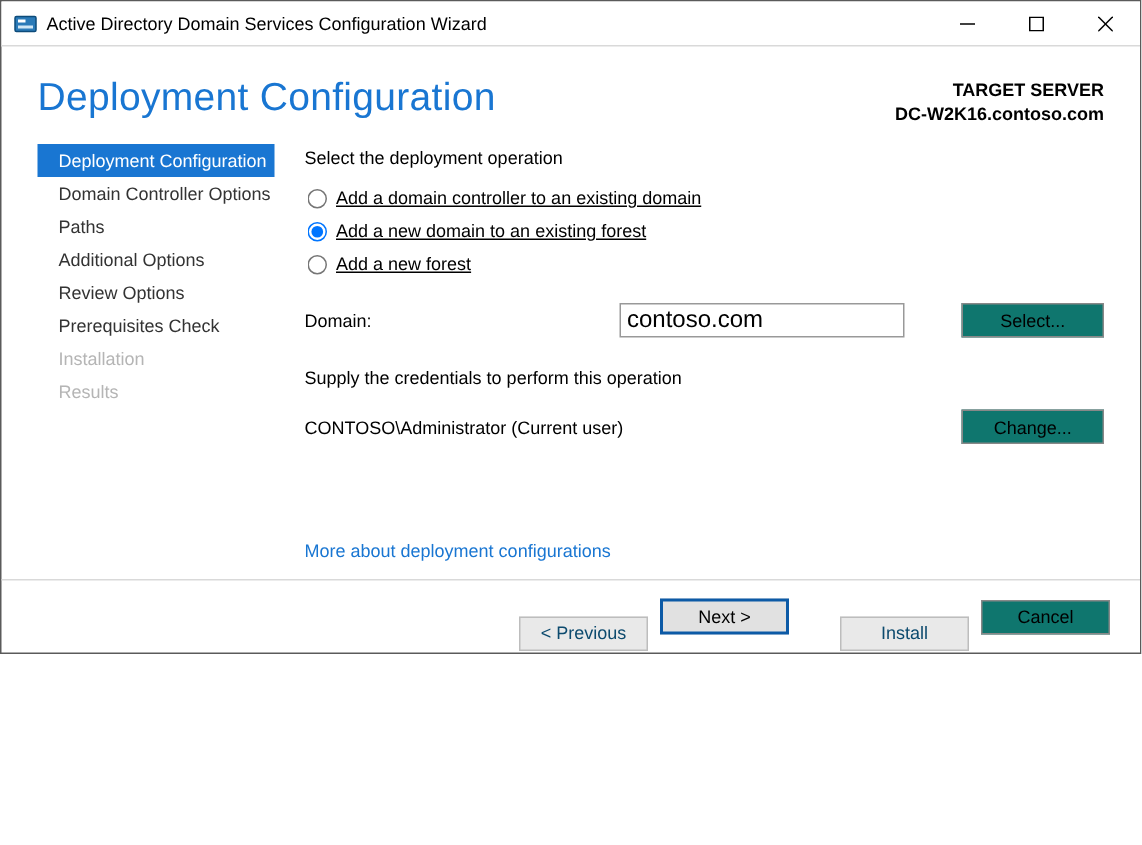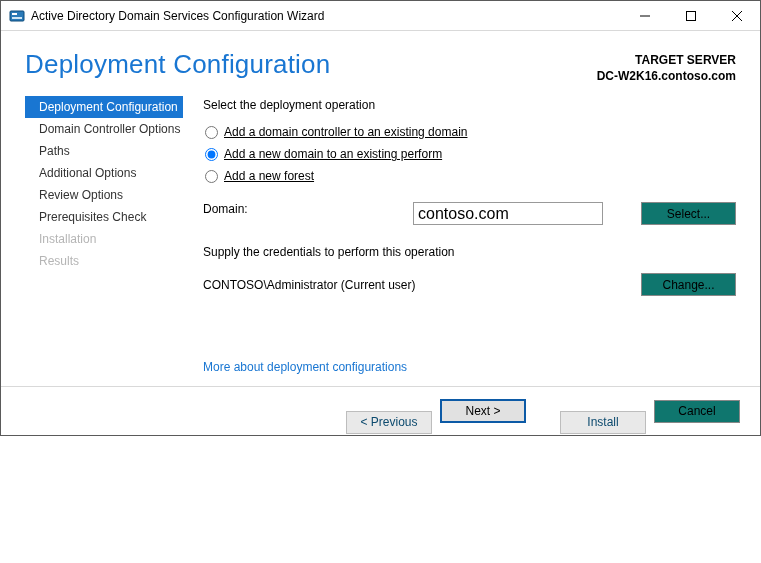--- a/index.html
+++ b/index.html
@@ -105,21 +105,21 @@
     align-items: center;
     height: 20px;
     margin-bottom: 2px;
   }
   .radio-row input[type=radio] {
     margin: 0 6px 0 2px;
     width: 13px; height: 13px;
   }
   .form-row {
     display: flex;
-    align-items: flex-start;
+    align-items: center;
     margin-bottom: 10px;
     gap: 30px;
   }
   .form-row .label { width: 180px; }
   .form-row input[type=text] {
     width: 190px;
     height: 23px;
     border: 1px solid #999;
     padding: 2px 4px;
     font-family: inherit;
@@ -231,21 +231,21 @@
 
     <div class="content">
       <div class="section-label">Select the deployment operation</div>
       <div class="radiogroup">
         <label class="radio-row">
           <input type="radio" name="op" style="">
           <span>Add a domain controller to an existing domain</span>
         </label>
         <label class="radio-row">
           <input type="radio" name="op" checked="" style="">
-          <span>Add a new domain to an existing perform</span>
+          <span>Add a new domain to an existing forest</span>
         </label>
         <label class="radio-row">
           <input type="radio" name="op" style="">
           <span>Add a new forest</span>
         </label>
       </div>
 
       <div class="form-row">
         <span class="label">Domain:</span>
         <input type="text" value="contoso.com" style="">

